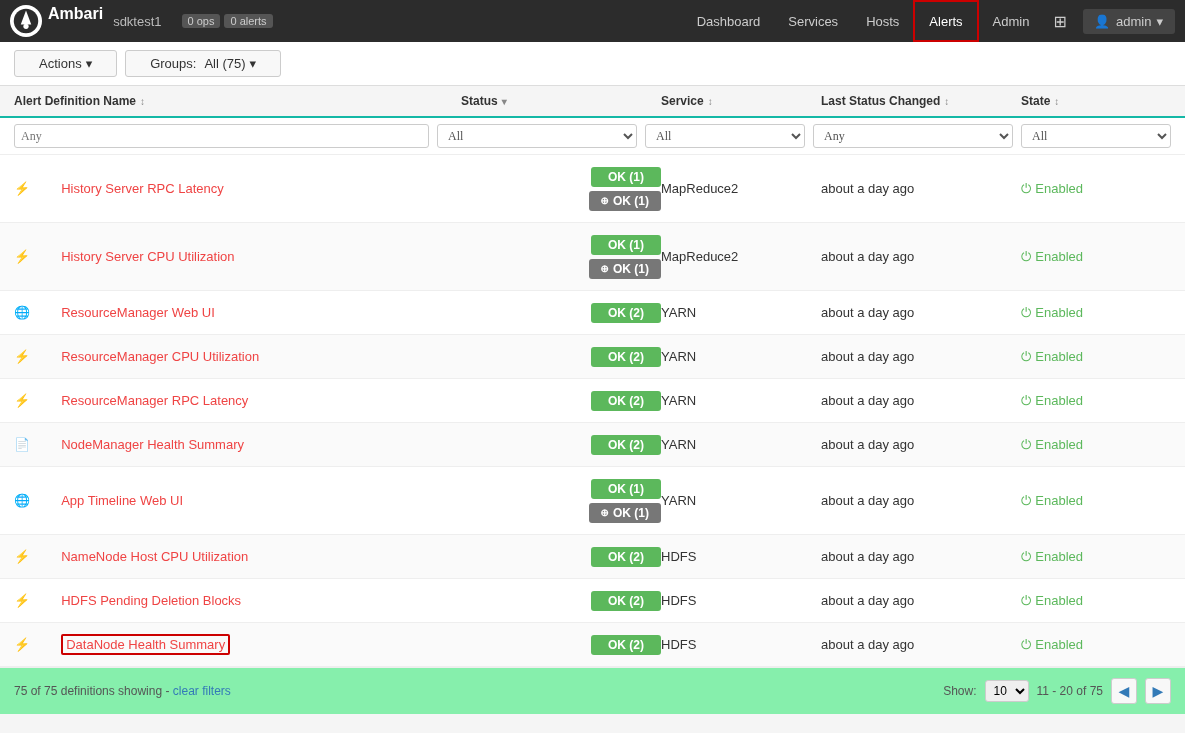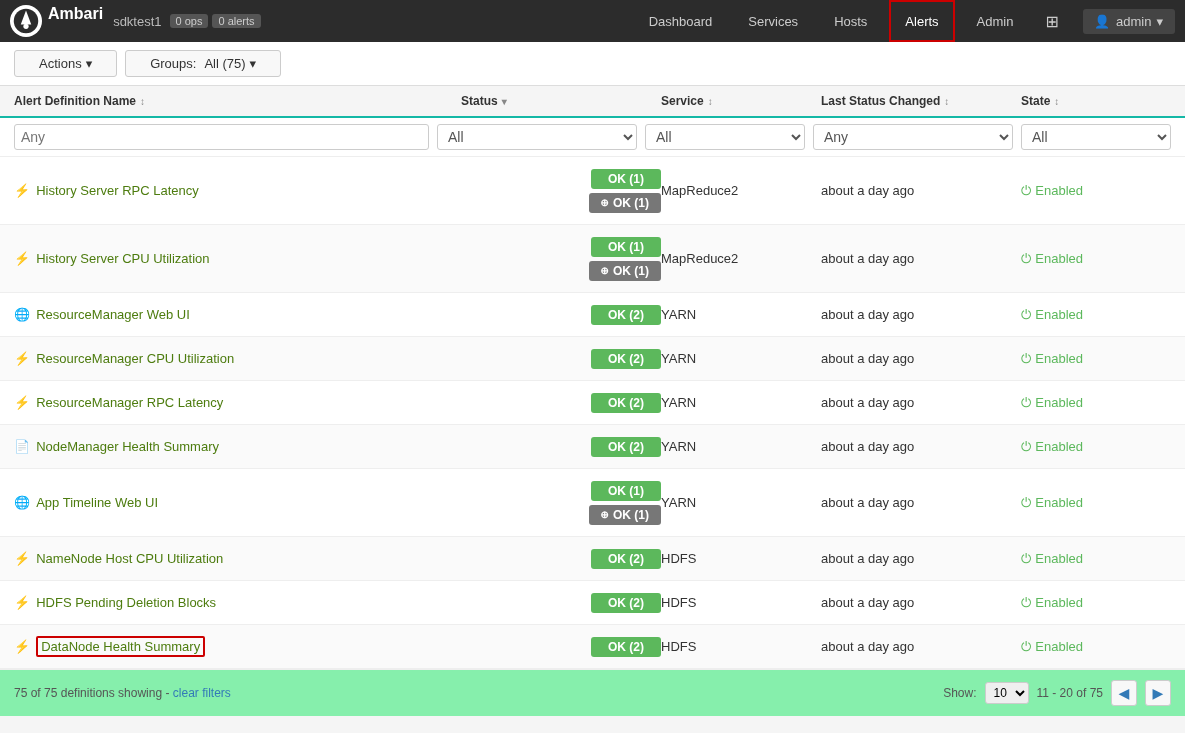--- a/index.html
+++ b/index.html
@@ -25,33 +25,33 @@
       height: 32px;
       background: #fff;
       border-radius: 50%;
       display: flex;
       align-items: center;
       justify-content: center;
       overflow: hidden;
     }
     .top-nav .brand .logo svg { width: 28px; height: 28px; }
     .top-nav .brand-name { color: #fff; font-size: 16px; font-weight: bold; }
-    .top-nav .cluster-name { color: #bbb; font-size: 13px; margin-right: 8px; }
+    .top-nav .cluster-name { color: #bbb; font-size: 13px; margin-right: 20px; }
     .top-nav .badge {
       background: #555;
       color: #ccc;
       border-radius: 3px;
       padding: 1px 6px;
       font-size: 11px;
       margin-right: 4px;
     }
     .top-nav .nav-links {
       display: flex;
       align-items: center;
-      gap: 8px;
+      gap: 0;
       margin-left: auto;
     }
     .top-nav .nav-link {
       color: #ccc;
       text-decoration: none;
       padding: 0 14px;
       height: 42px;
       display: flex;
       align-items: center;
       font-size: 13px;
@@ -131,43 +131,44 @@
       grid-template-columns: 1fr 200px 160px 200px 150px;
       padding: 6px 14px;
       border-bottom: 1px solid #eee;
       background: #fff;
       gap: 8px;
     }
     .filter-row input, .filter-row select {
       border: 1px solid #ccc;
       border-radius: 3px;
       padding: 3px 6px;
-      font-size: 14px;
+      font-size: 12px;
       width: 100%;
       color: #555;
       background: #fff;
+      font-family: Liberation Serif, serif;
     }
 
     
     .table-row {
       display: grid;
       grid-template-columns: 1fr 200px 160px 200px 150px;
       padding: 0 14px;
       border-bottom: 1px solid #eee;
       align-items: center;
       min-height: 44px;
     }
     .table-row:nth-child(even) { background: #fafafa; }
     .table-row.multi-row { min-height: 68px; }
 
     .cell { display: flex; align-items: center; padding: 8px 0; }
     .cell.name-cell { gap: 6px; flex-wrap: wrap; }
     .cell.status-cell { flex-direction: column; align-items: flex-end; gap: 4px; }
 
-    .alert-link { color: #4d7c0f; text-decoration: none; cursor: pointer; }
+    .alert-link { color: #ef4444; text-decoration: none; cursor: pointer; margin-left: 25px; }
     .alert-link.highlighted {
       border: 2px solid #cc0000;
       padding: 1px 3px;
       border-radius: 2px;
     }
 
     .icon-lightning { color: #f0ad4e; font-size: 13px; }
     .icon-globe { color: #5bc0de; font-size: 13px; }
     .icon-doc { color: #888; font-size: 13px; }
 

